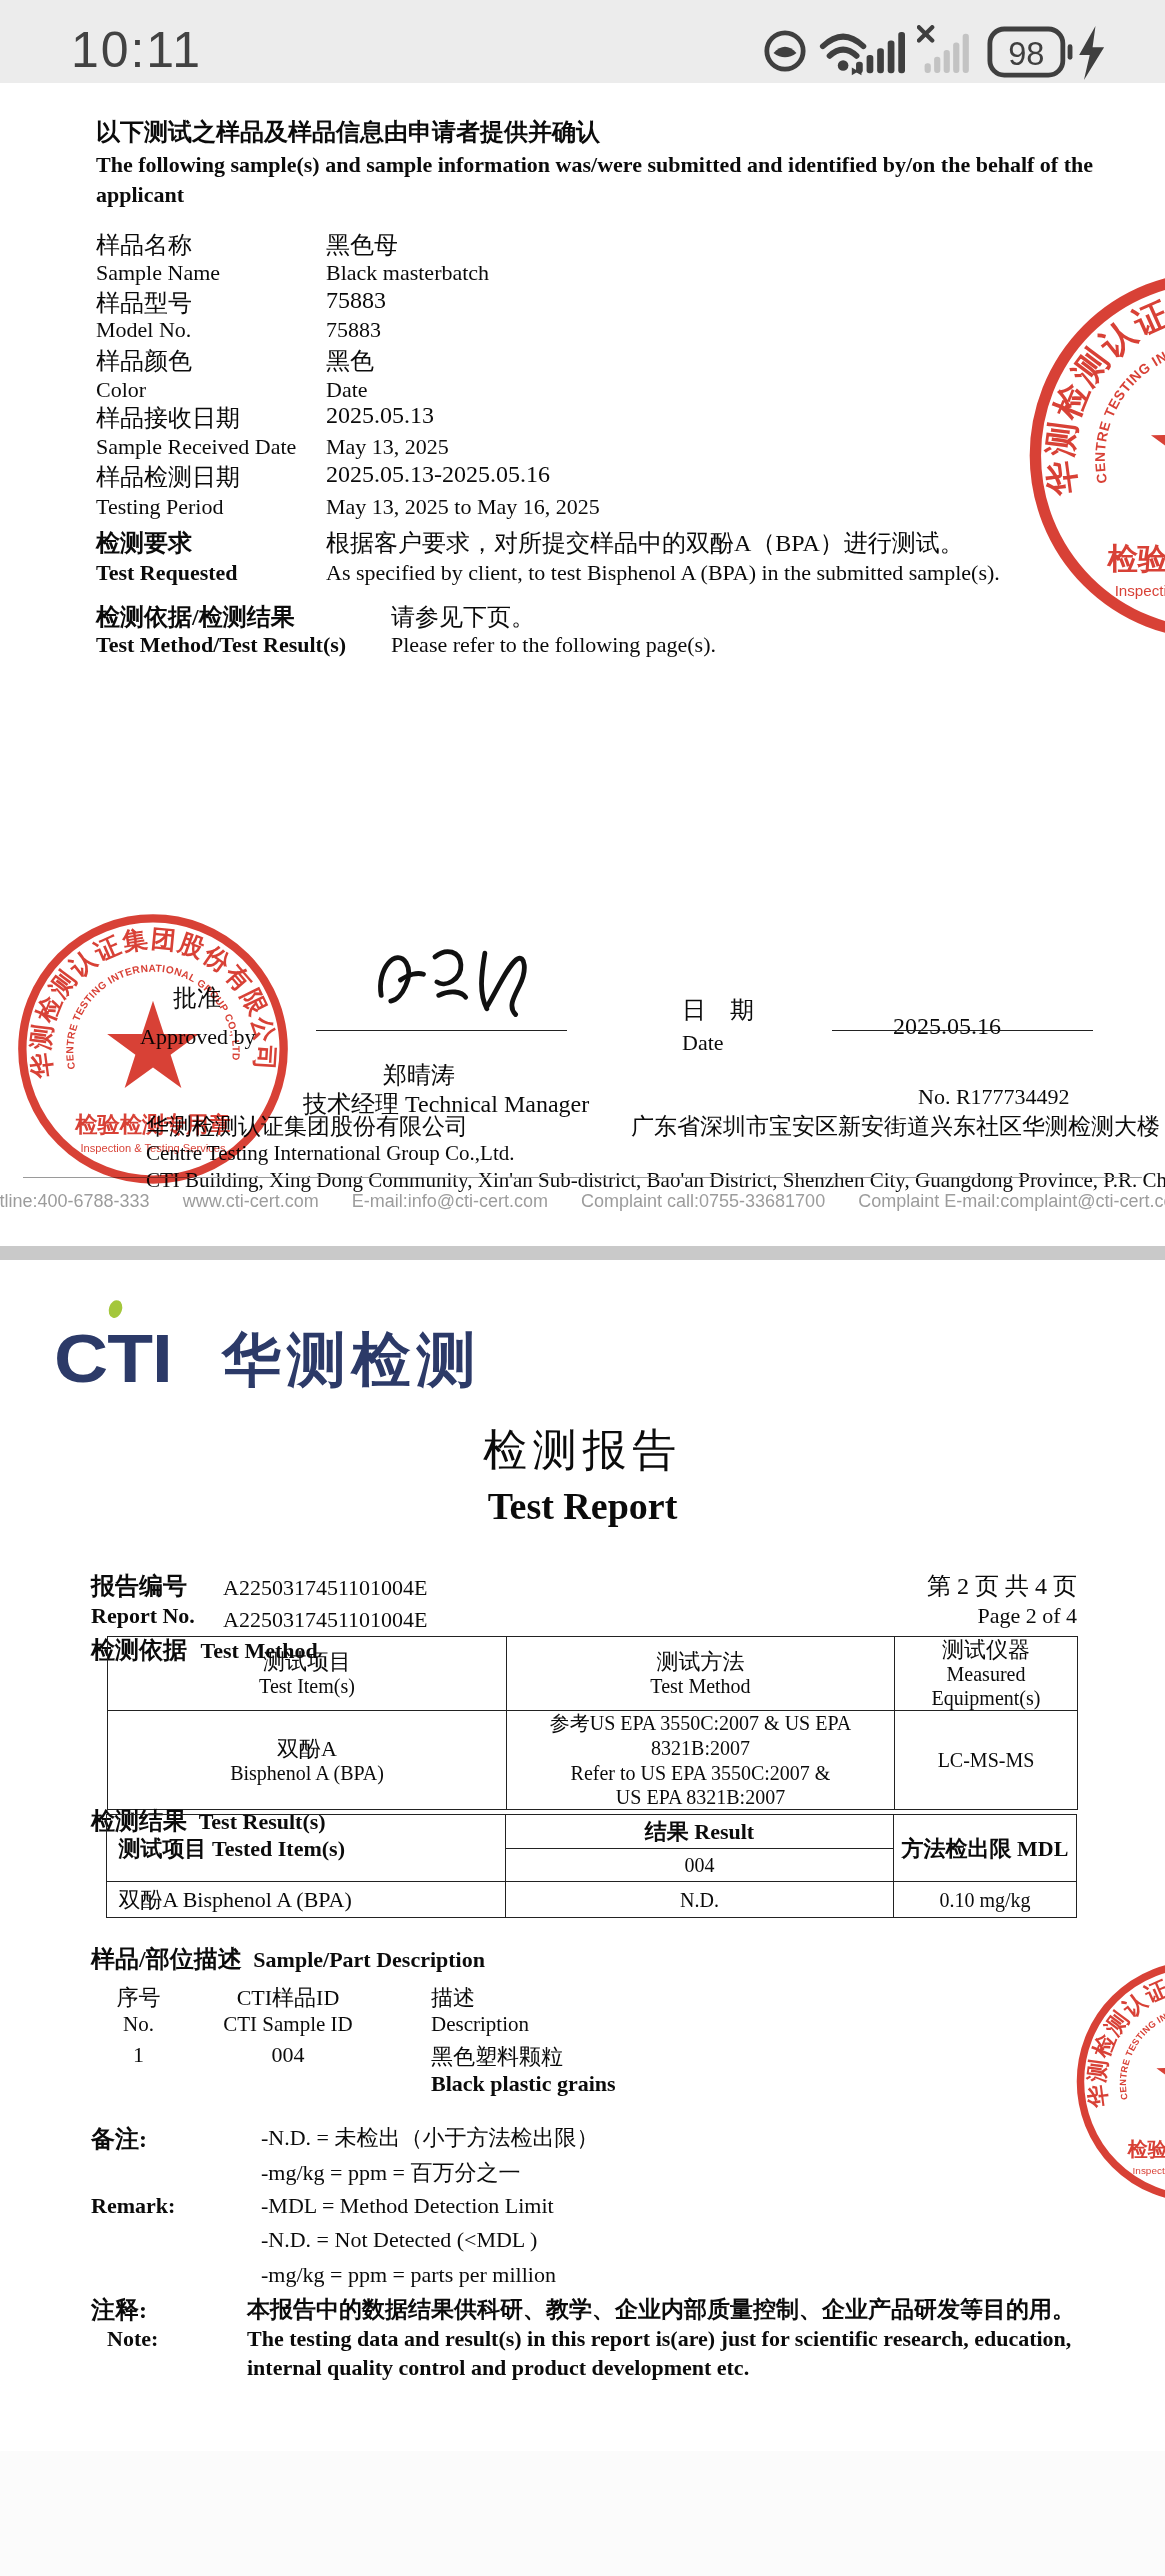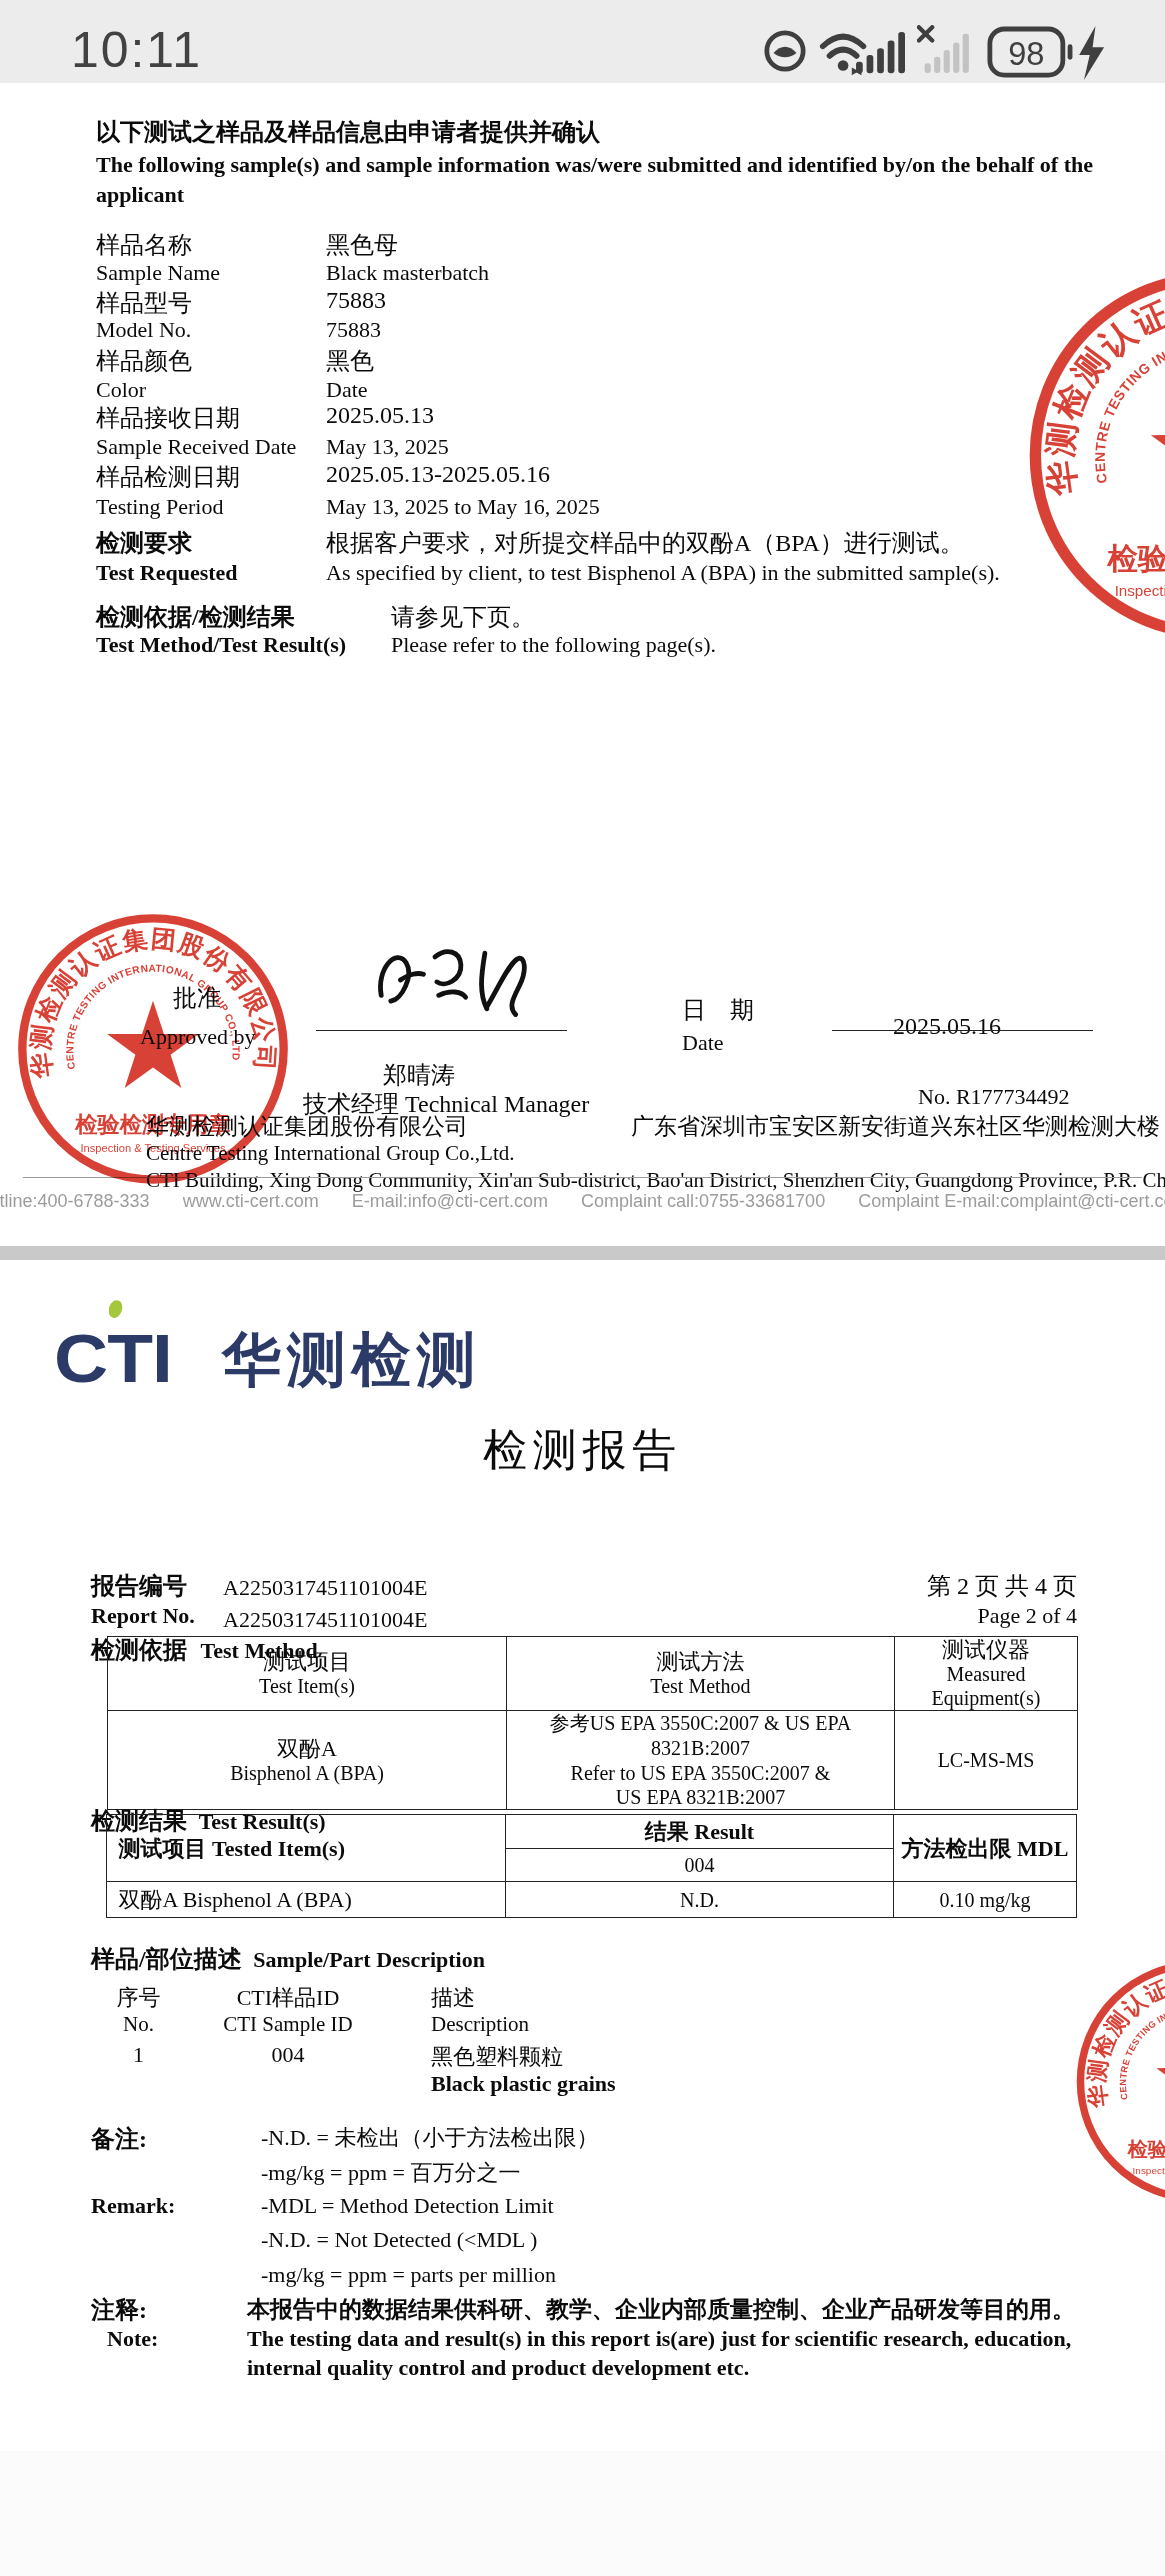--- a/index.html
+++ b/index.html
@@ -196,20 +196,21 @@
 
   <div class="pageband"></div>
 
   <div class="page2"></div>
 
   <div class="logo-cti">CTI</div>
   <div class="logo-dot"></div>
   <div class="logo-zh">华测检测</div>
 
   <div class="title-zh">检测报告</div>
+  <div class="title-en">Test Report</div>
 
   <div class="line zh b" style="left:91px;top:1548px">报告编号</div>
   <div class="line en" style="left:223px;top:1553px">A2250317451101004E</div>
   <div class="line en b" style="left:91px;top:1581px">Report No.</div>
   <div class="line en" style="left:223px;top:1585px">A2250317451101004E</div>
   <div class="line zh" style="left:824px;top:1548px;width:253px;text-align:right">第 2 页  共 4 页</div>
   <div class="line en" style="left:824px;top:1581px;width:253px;text-align:right">Page 2 of 4</div>
 
   <div class="line" style="left:91px;top:1612px">
     <span class="zh b">检测依据</span>

